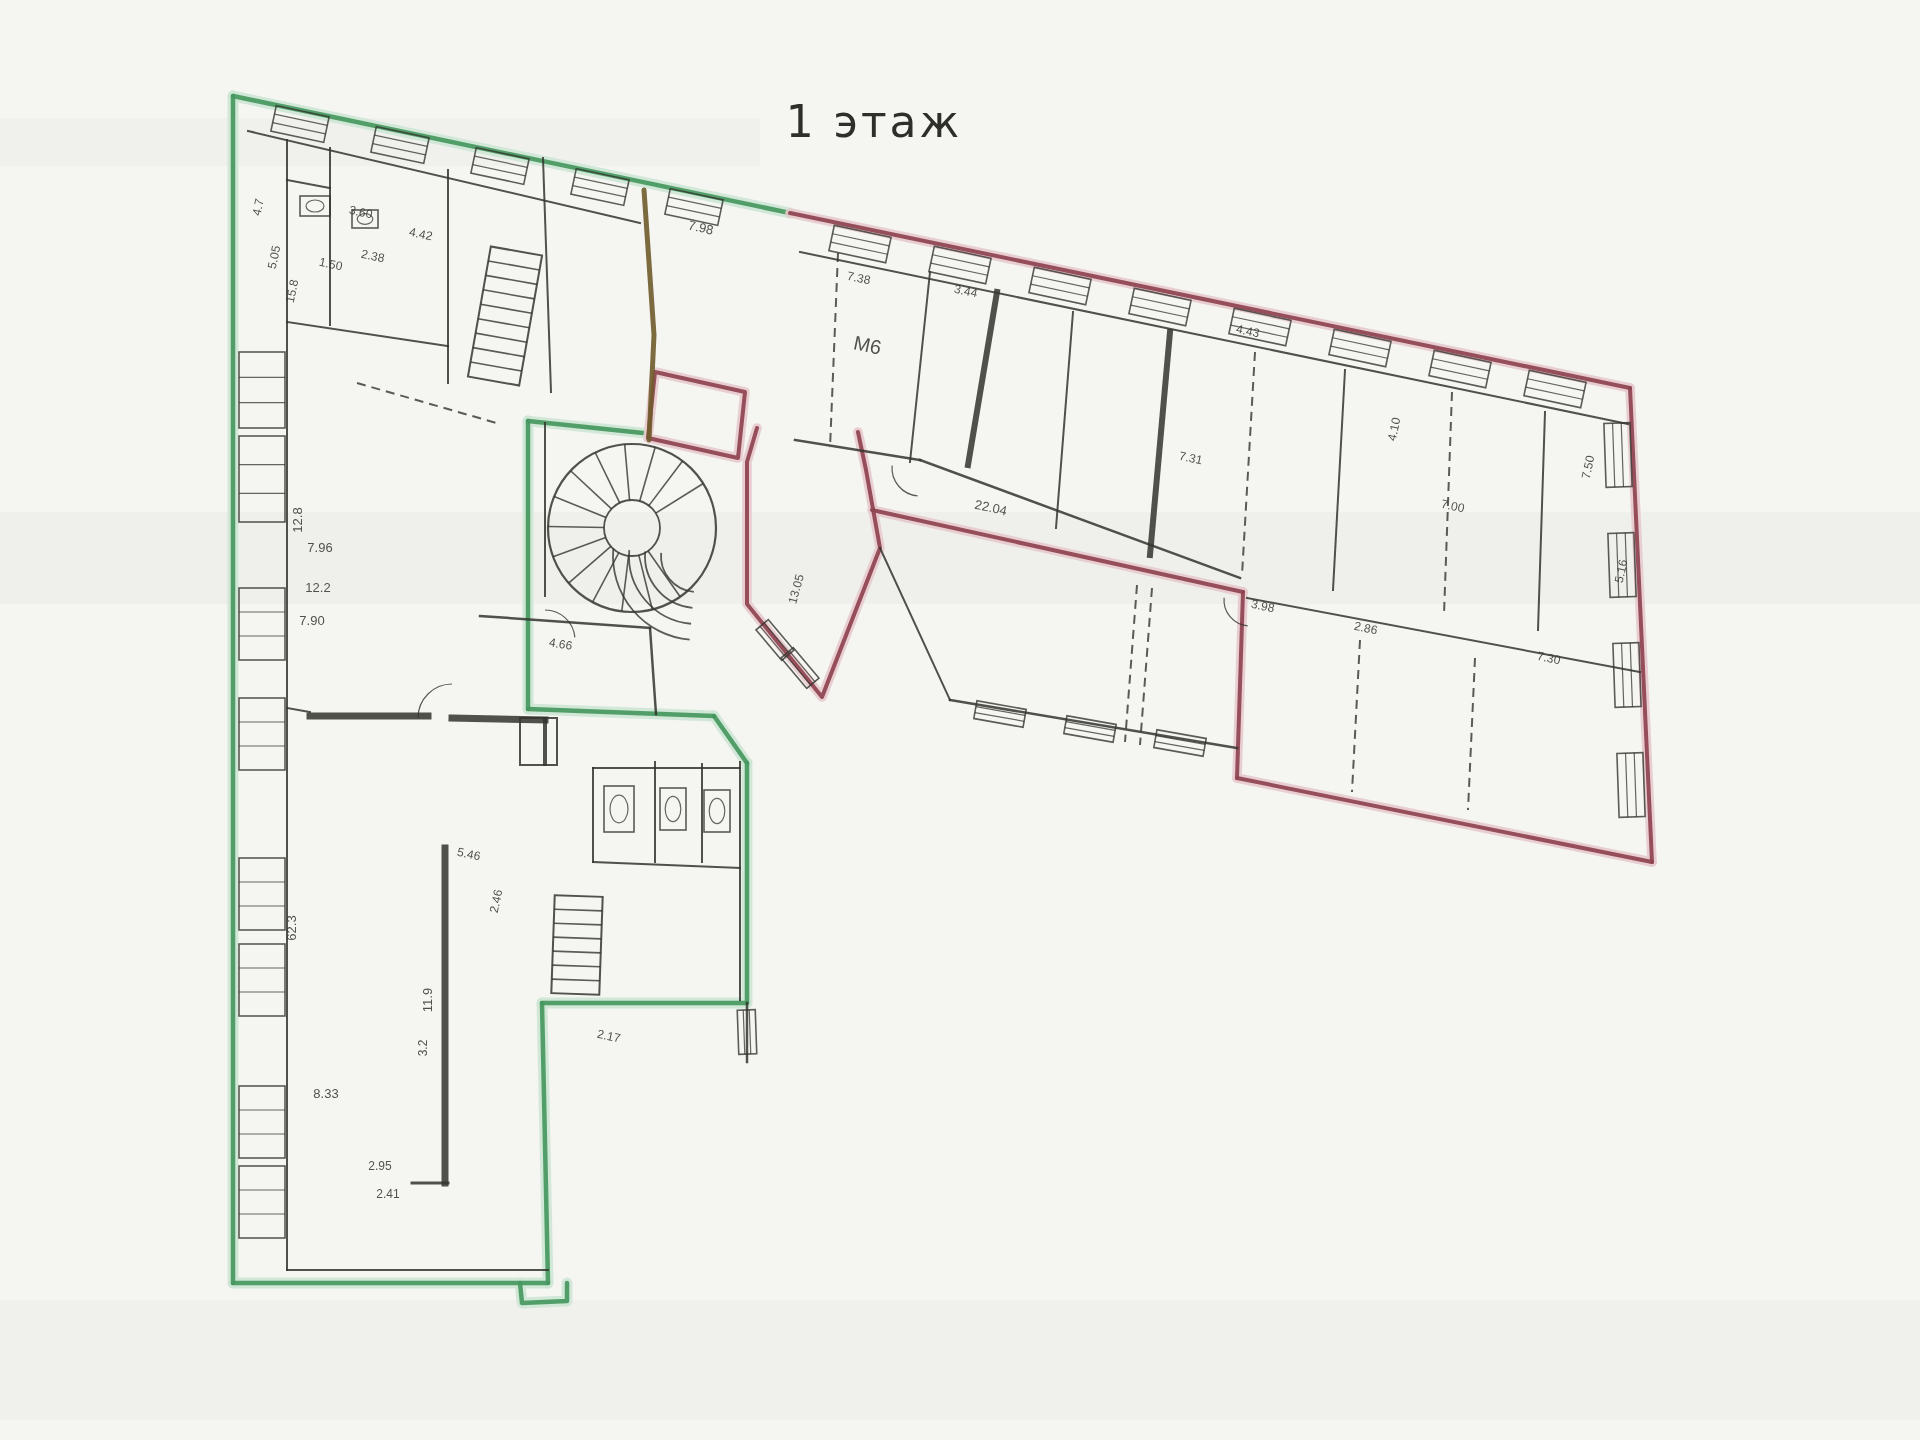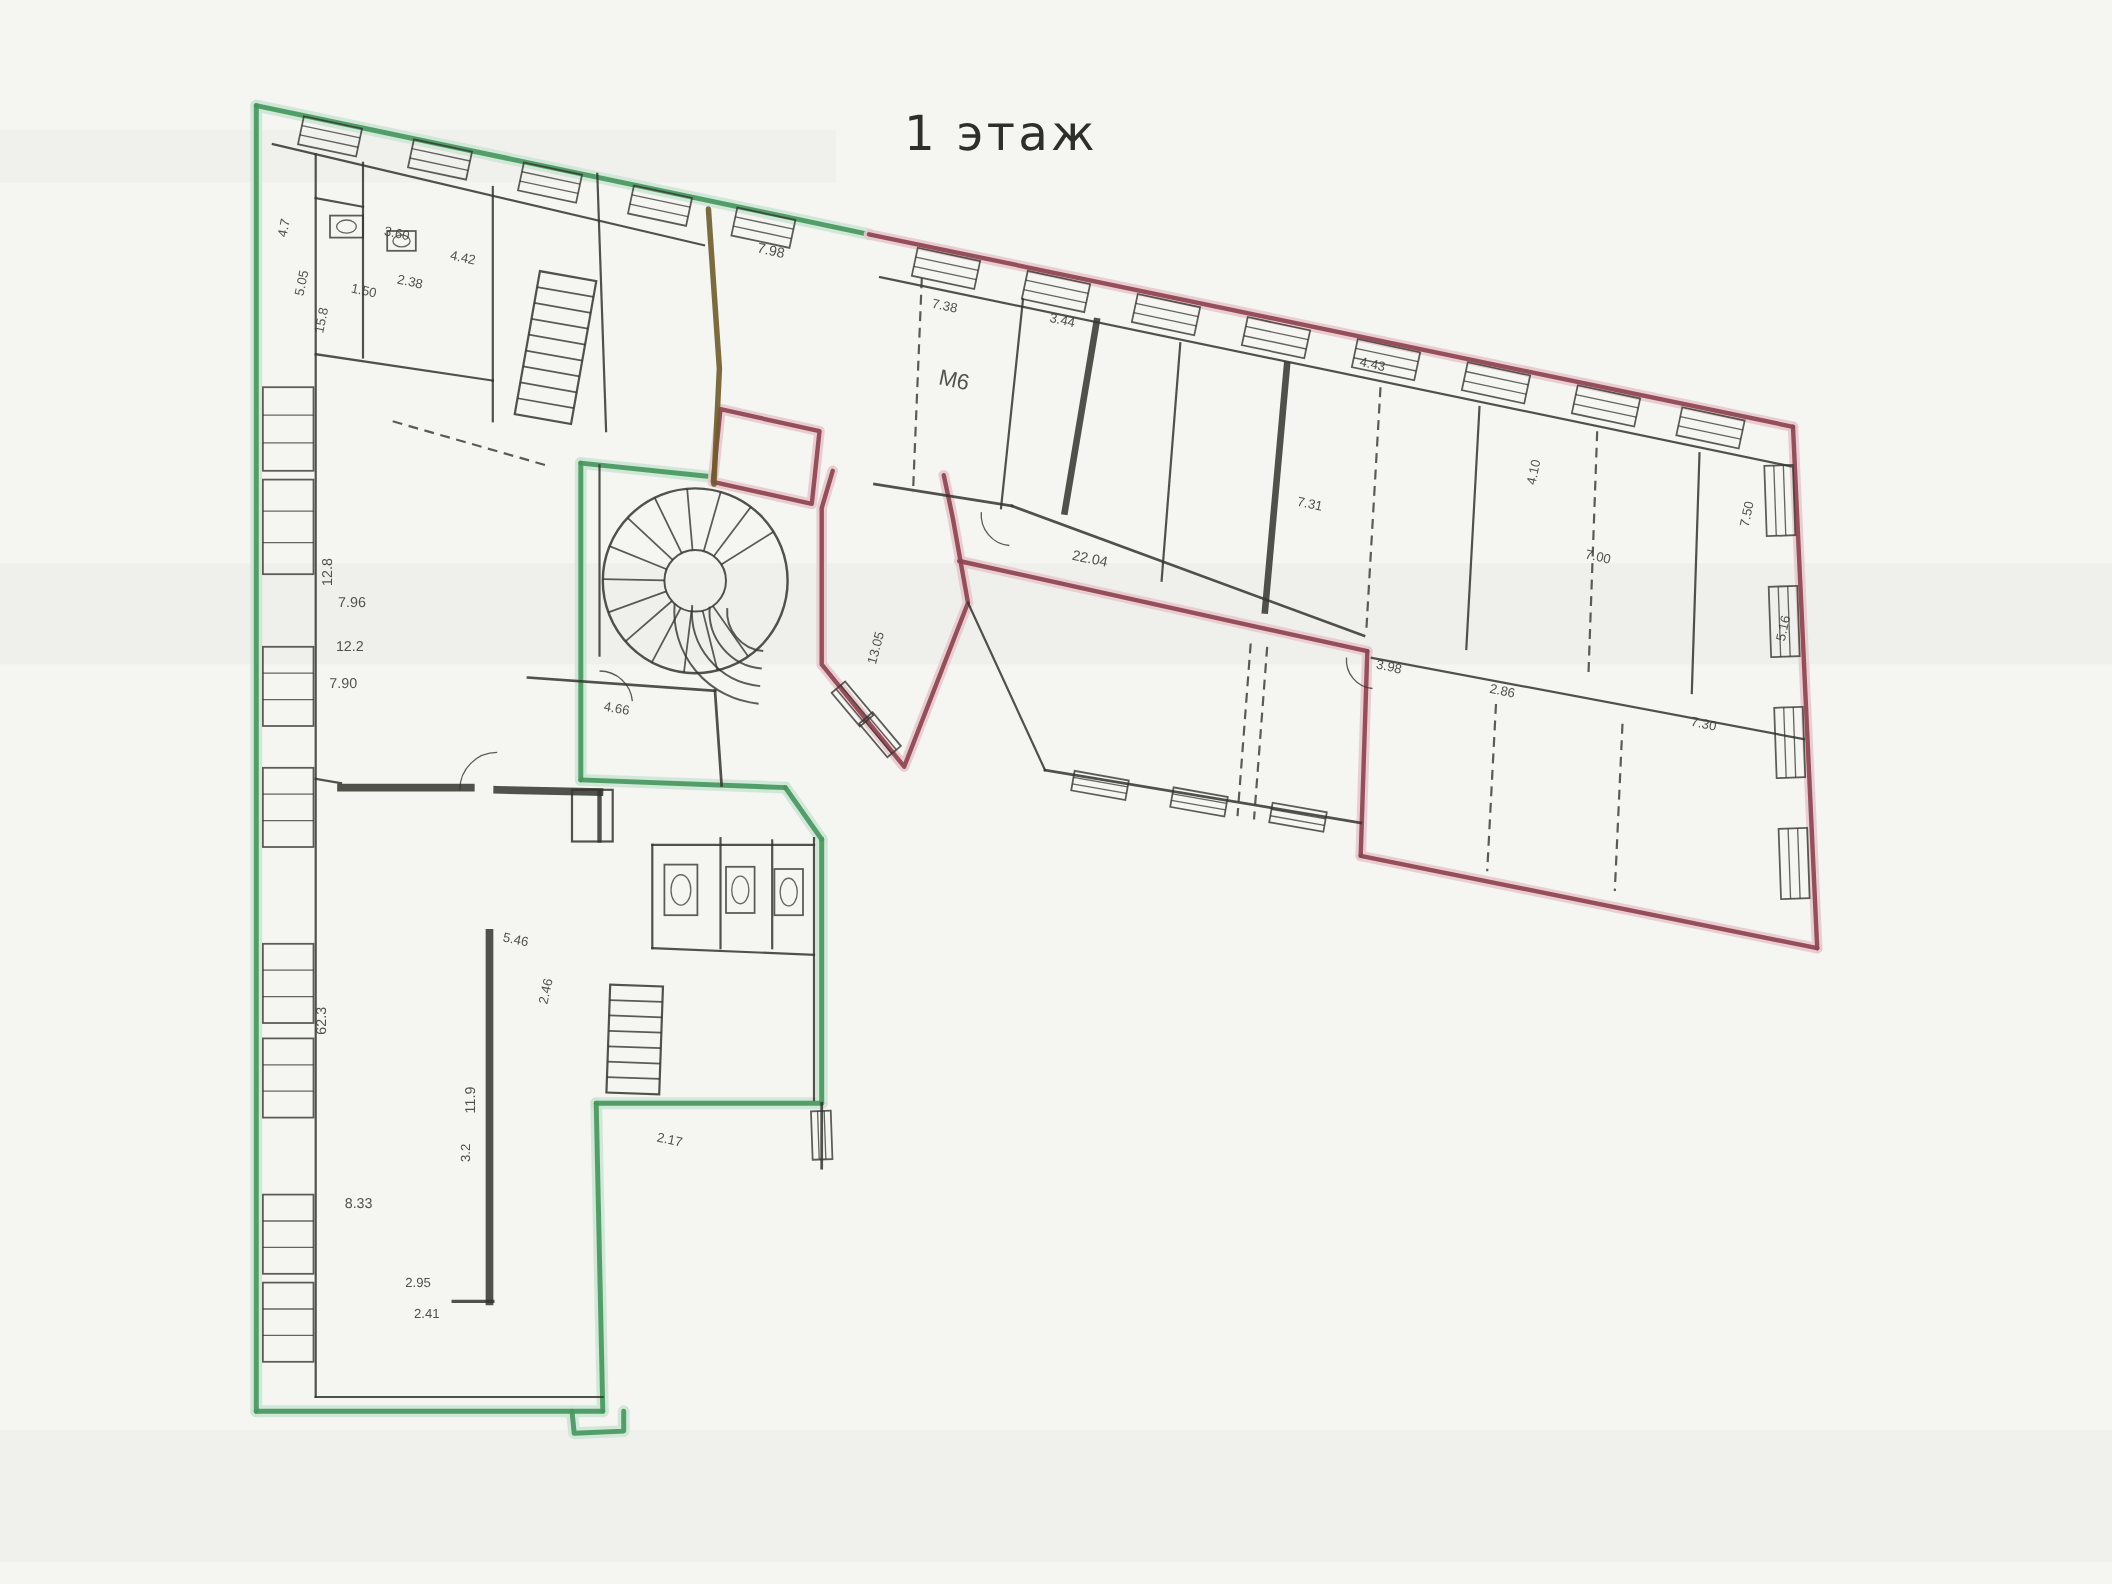--- a/index.html
+++ b/index.html
@@ -1,21 +1,21 @@
 <!DOCTYPE html>
 <html><head>
 <meta charset="utf-8">
 <style>
   html,body{margin:0;padding:0;background:#f5f5f2;}
   .stage{
     position:relative;width:1920px;height:1440px;overflow:hidden;
     background:#f5f5f2;font-family:"Liberation Sans",sans-serif;
   }
   .plan-title{
-    position:absolute;left:910px;top:96px;transform:translateX(-50%);
+    position:absolute;left:874px;top:96px;transform:translateX(-50%);
     font-size:44px;color:#2e2e2a;letter-spacing:3px;
     font-family:"DejaVu Sans",sans-serif;font-weight:500;
     filter:blur(.4px);
   }
   svg{position:absolute;left:0;top:0;}
   svg text{font-family:"Liberation Sans",sans-serif;fill:#3b3b36;}
 </style>
 </head>
 <body>
 

